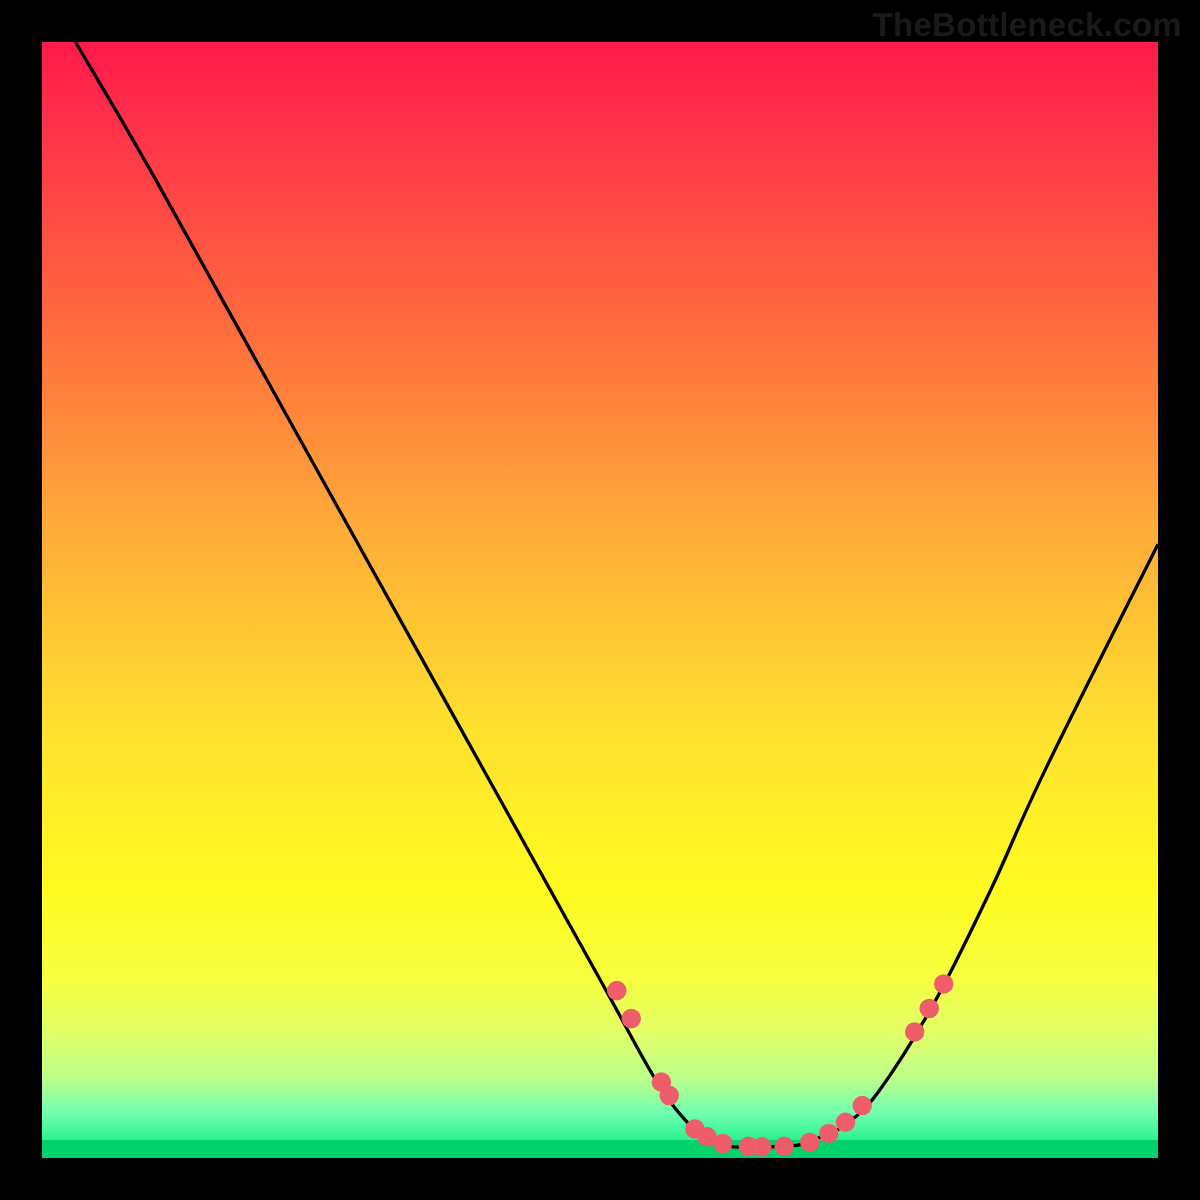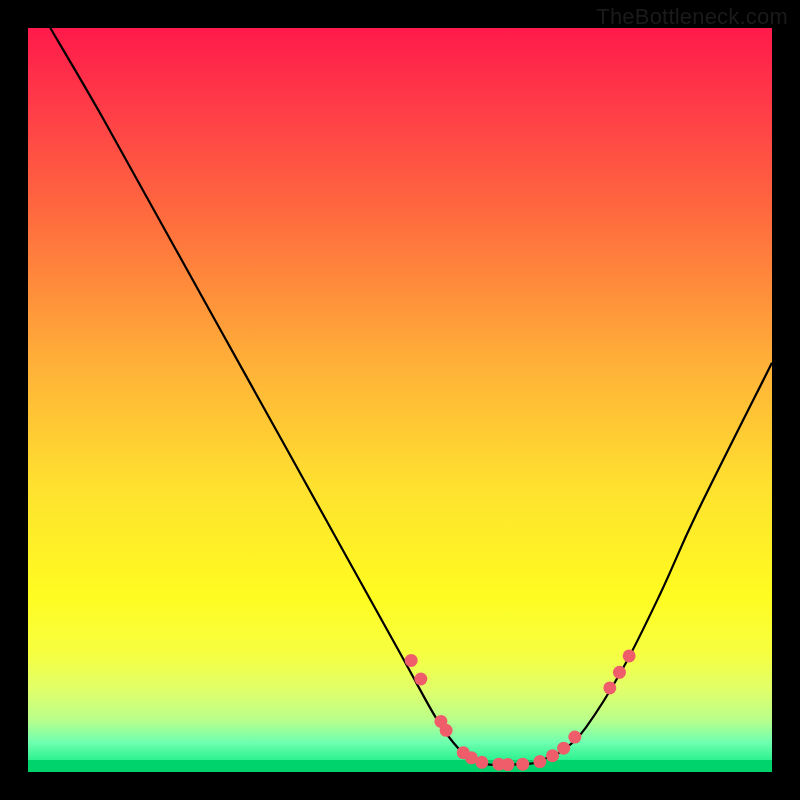--- a/index.html
+++ b/index.html
@@ -38,21 +38,21 @@
     height: 12px;
     background: #00d36b;
   }
   .watermark {
     position: absolute;
     top: 4px;
     right: 12px;
     color: #2b2b2b;
     opacity: 0.62;
     font-size: 22px;
-    font-weight: 400;
+    font-weight: 700;
     letter-spacing: 0.2px;
   }
   svg.curve {
     position: absolute;
     left: 0;
     top: 0;
     width: 744px;
     height: 744px;
     overflow: visible;
   }

